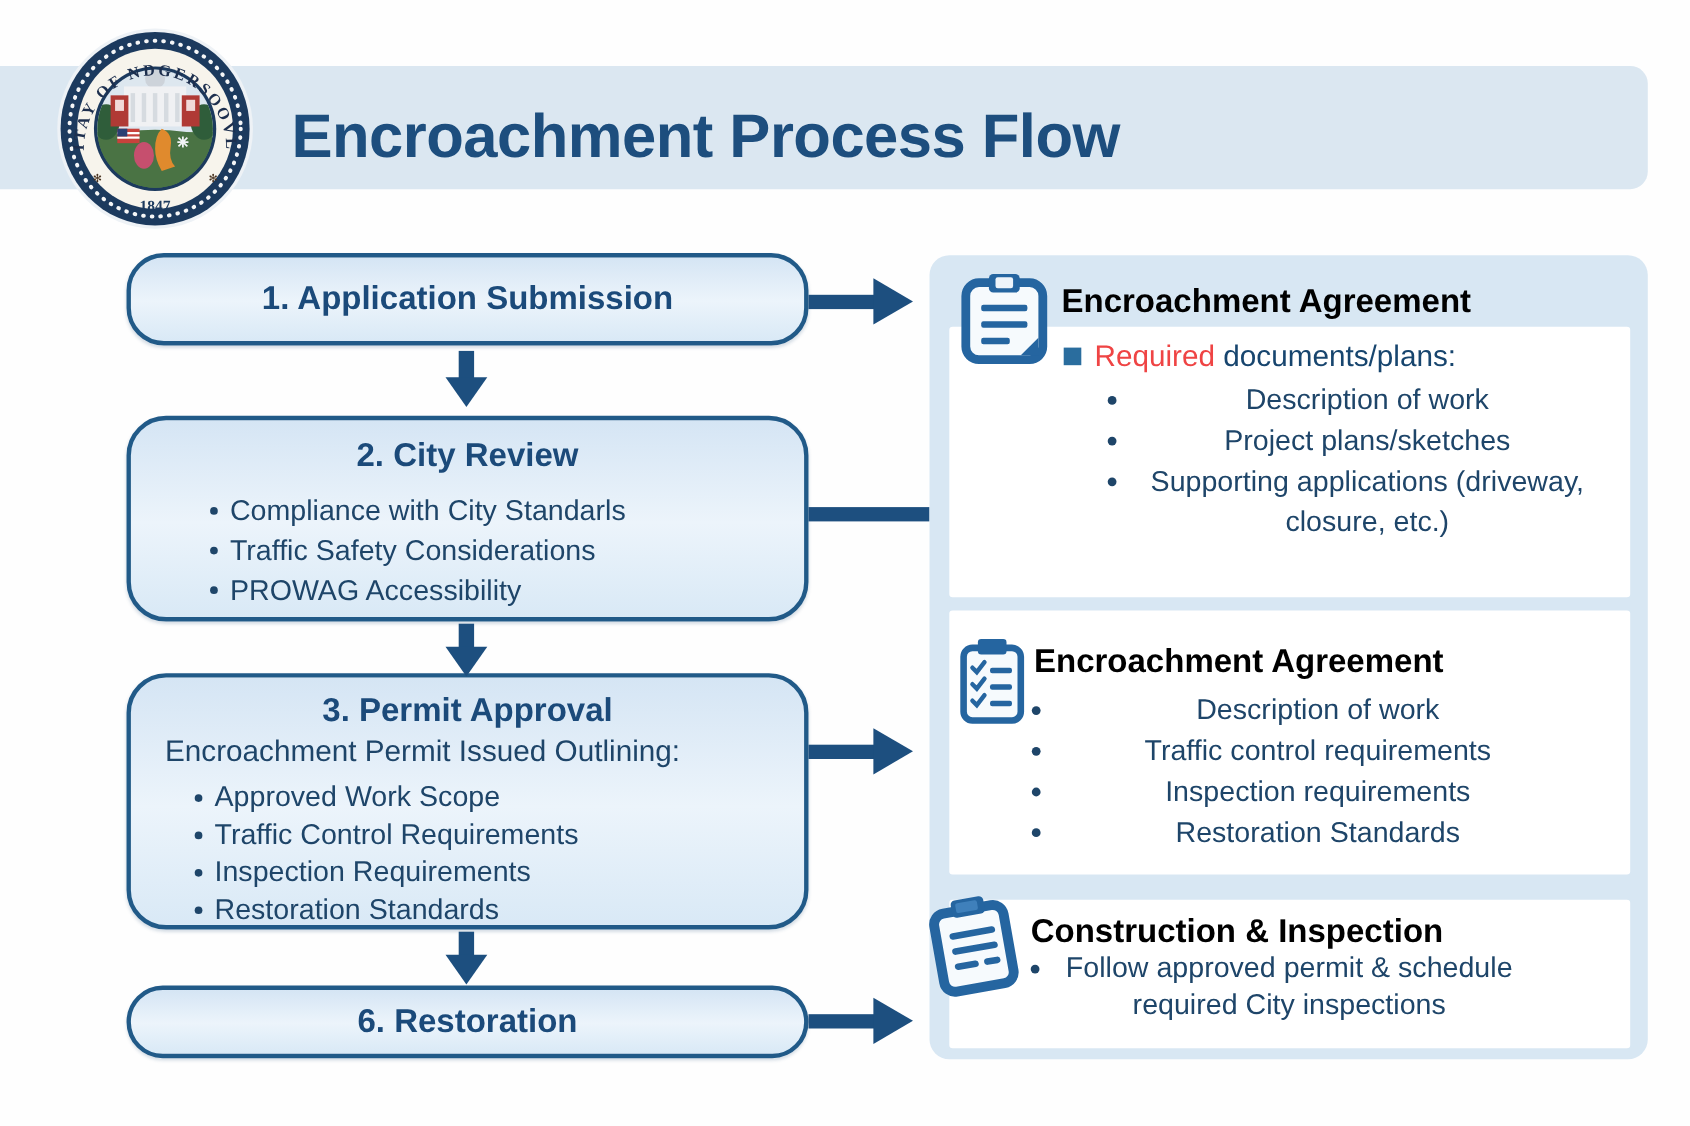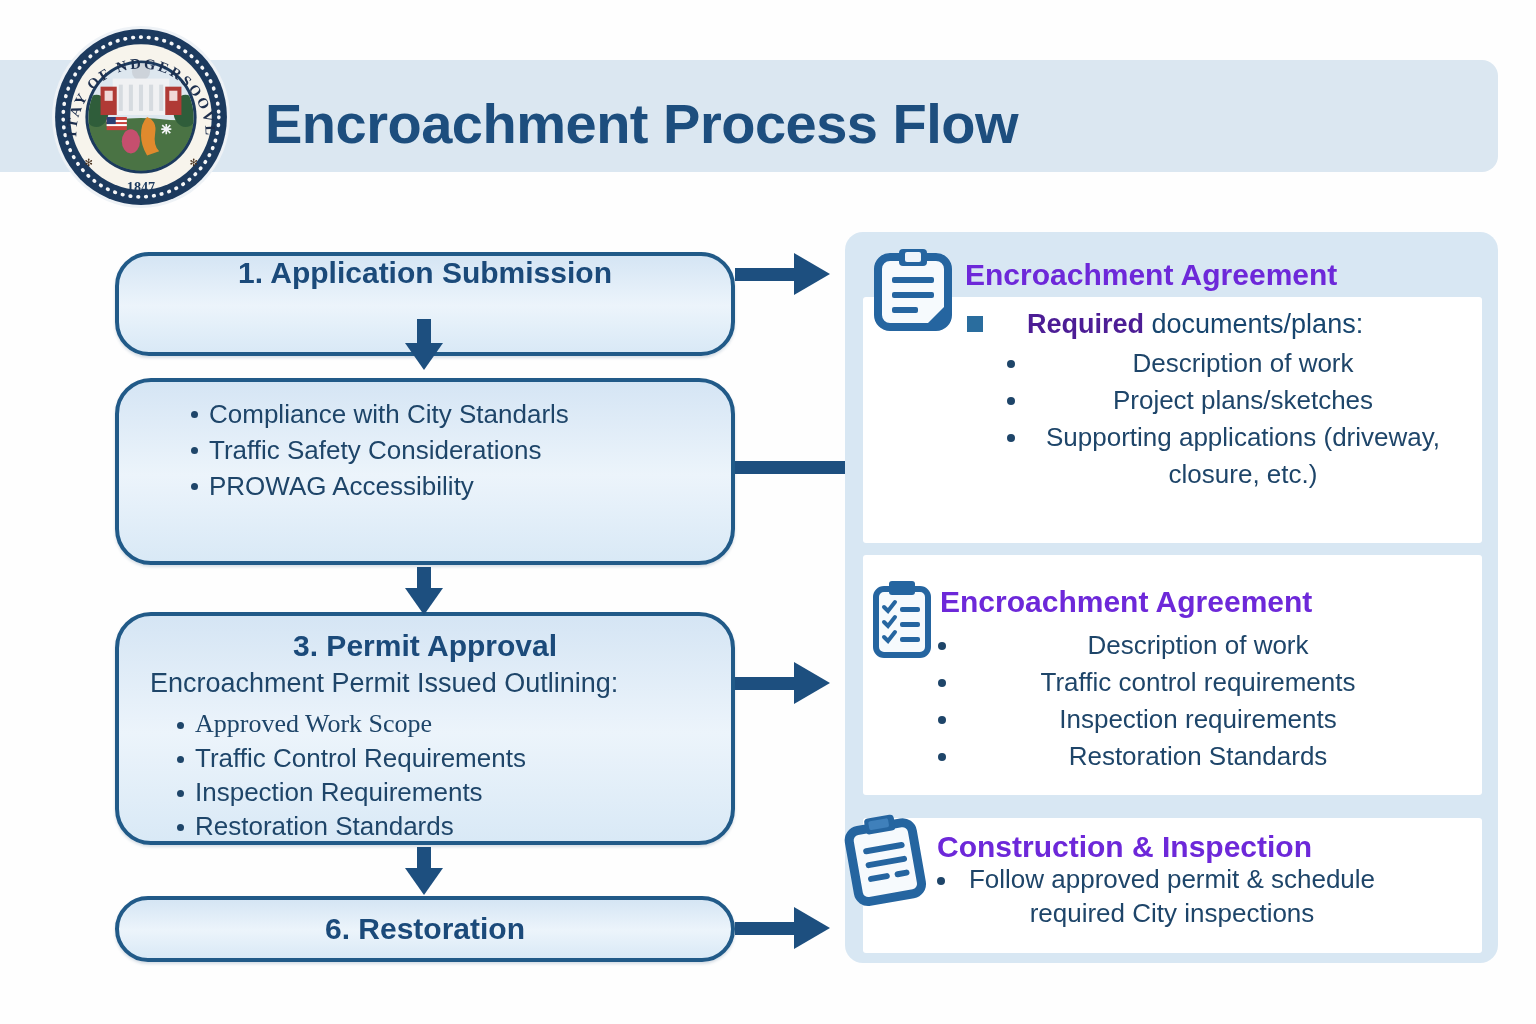--- a/index.html
+++ b/index.html
@@ -49,34 +49,34 @@
   
   .right-panel{
     left:845px;top:232px;width:653px;height:731px;
     background:#d8e7f3;border-radius:18px;
   }
   .panel-card{
     position:absolute;left:18px;width:619px;background:#ffffff;
     border-radius:3px;
   }
   .panel-title{
-    position:absolute;font-size:30px;font-weight:bold;color:#6d28d9;white-space:nowrap;
+    position:absolute;font-size:30px;font-weight:bold;color:#000000;white-space:nowrap;
   }
   .card-list{list-style:none;margin:0;padding:0;position:absolute;font-size:26px;color:#1e4569;text-align:center;}
   .card-list li{position:relative;padding-left:24px;line-height:37px;}
   .card-list li::before{
     content:"";position:absolute;left:2px;top:15px;width:8px;height:8px;
     border-radius:50%;background:#1e4569;
   }
   .lead-line{position:absolute;font-size:27px;color:#17456e;white-space:nowrap;}
   .lead-square{
     display:inline-block;width:16px;height:16px;background:#2a6d9e;
     margin-right:12px;vertical-align:1px;
   }
-  .lead-highlight{color:#4c1d95;font-weight:bold;margin-left:32px;}
+  .lead-highlight{color:#ef4444;font-weight:normal;}
   .panel-icon{position:absolute;}
 </style>
 </head>
 <body>
 
 <div class="abs header-band"></div>
 
 <svg class="abs seal" viewBox="0 0 180 184">
   <ellipse cx="90" cy="92" rx="88" ry="90" fill="#eef2f6"></ellipse>
   <ellipse cx="90" cy="92" rx="85" ry="87" fill="#1c3a5e"></ellipse>
@@ -119,37 +119,38 @@
   <text font-family="Liberation Serif, serif" font-size="14.5" font-weight="bold" fill="#1d2f4e" letter-spacing="2.5">
     <textPath href="#sealArc" startOffset="50%" text-anchor="middle">CITAY OF NDGERSOOVLE</textPath>
   </text>
   <text x="90" y="166" text-anchor="middle" font-family="Liberation Serif, serif" font-size="14" font-weight="bold" fill="#1c3a5e">1847</text>
   <text x="34" y="140" font-size="10" fill="#4a3320">✻</text>
   <text x="138" y="140" font-size="10" fill="#4a3320">✻</text>
 </svg>
 
 <div class="abs page-title">Encroachment Process Flow</div>
 
-<div class="abs flow-box" style="top:252px;height:104px;display:flex;align-items:flex-start;justify-content:center;">
+<div class="abs flow-box" style="top:230px;height:84px;display:flex;align-items:center;justify-content:center;">
   <div class="box-title">1. Application Submission</div>
 </div>
 
 <div class="abs flow-box" style="top:378px;height:187px;border-radius:36px;">
+  <div class="box-title" style="margin-top:16px;">2. City Review</div>
   <ul style="margin-top:14px;padding-left:46px;">
     <li>Compliance with City Standarls</li>
     <li>Traffic Safety Considerations</li>
     <li>PROWAG Accessibility</li>
   </ul>
 </div>
 
 <div class="abs flow-box" style="top:612px;height:233px;border-radius:36px;">
   <div class="box-title" style="margin-top:13px;">3. Permit Approval</div>
   <div class="box-intro" style="margin:5px 0 0 31px;">Encroachment Permit Issued Outlining:</div>
   <ul style="margin-top:8px;padding-left:32px;">
-    <li style="line-height:34px;font-family:Liberation Serif, serif;">Approved Work Scope</li>
+    <li style="line-height:34px;">Approved Work Scope</li>
     <li style="line-height:34px;">Traffic Control Requirements</li>
     <li style="line-height:34px;">Inspection Requirements</li>
     <li style="line-height:34px;">Restoration Standards</li>
   </ul>
 </div>
 
 <div class="abs flow-box" style="top:896px;height:66px;border-radius:33px;display:flex;align-items:center;justify-content:center;">
   <div class="box-title">6. Restoration</div>
 </div>
 

